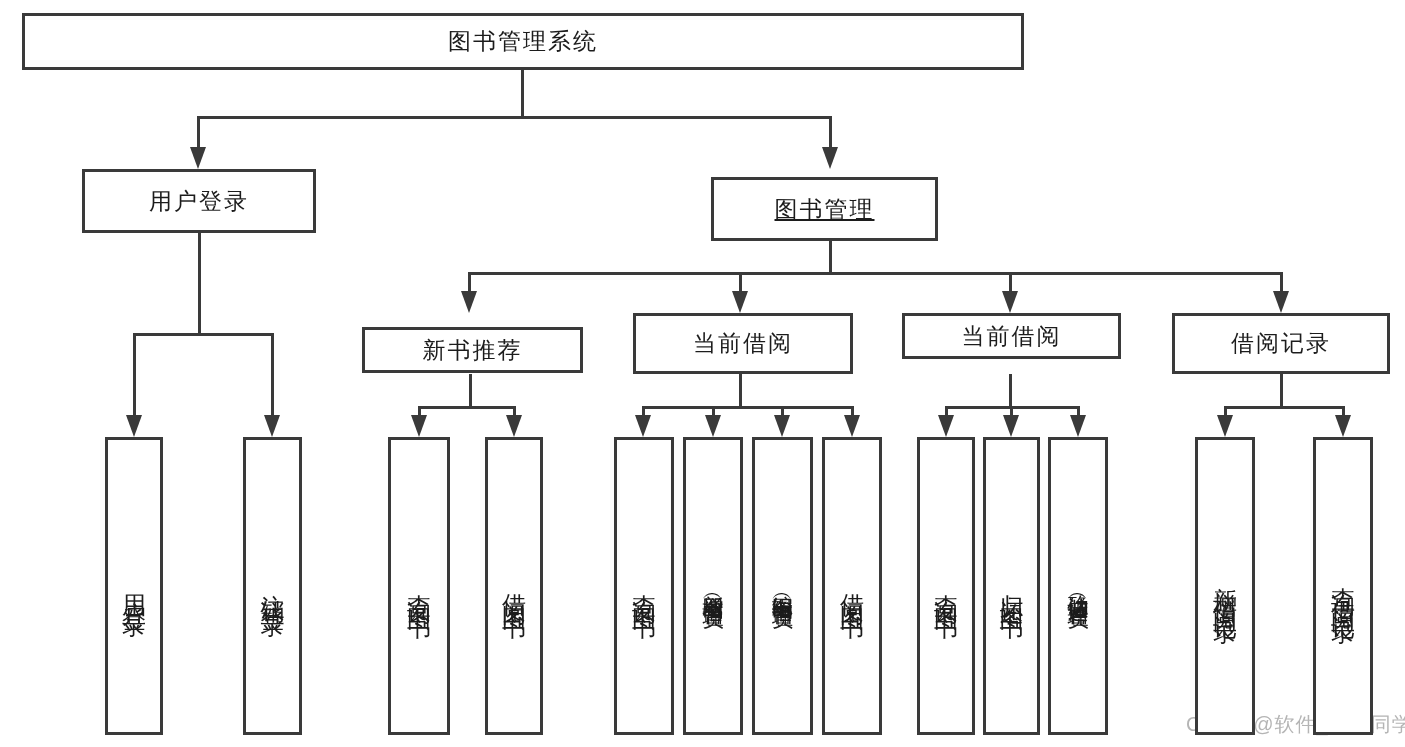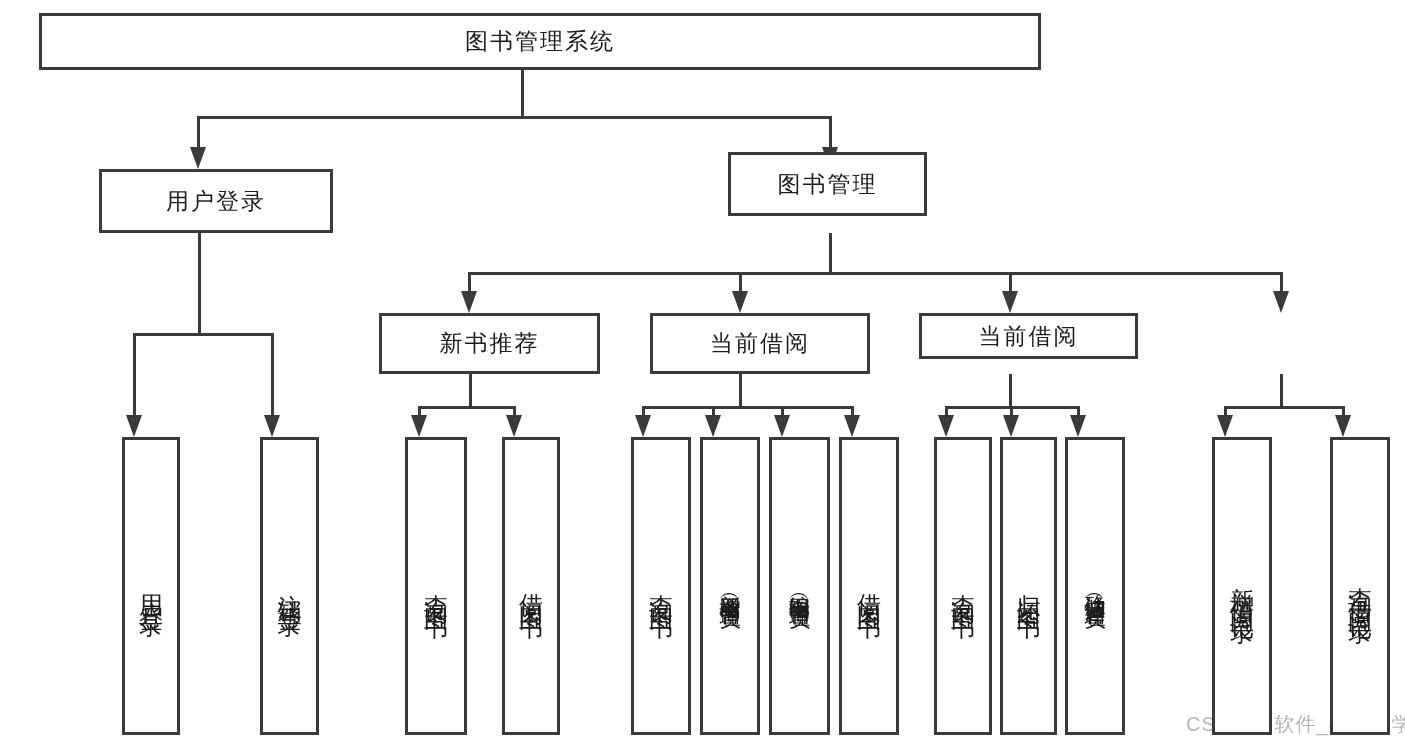--- a/index.html
+++ b/index.html
@@ -12,21 +12,21 @@
   html,body{margin:0;padding:0;}
   body{
     width:1405px;height:747px;overflow:hidden;background:var(--bg);
     font-family:"Liberation Sans","DejaVu Sans",sans-serif;
   }
   .canvas{position:relative;width:1405px;height:747px;background:var(--bg);}
   .box{
     position:absolute;box-sizing:border-box;background:var(--box-bg);
     border:3px solid var(--line);color:var(--text);
     display:flex;align-items:center;justify-content:center;
-    text-align:right;white-space:nowrap;margin-left:17px;
+    text-align:right;white-space:nowrap;
   }
   .box.h{font-size:23px;letter-spacing:2px;}
   .box.v{writing-mode:vertical-rl;font-size:24px;letter-spacing:7px;padding-top:6px;}
   .box.vs{writing-mode:vertical-rl;font-size:21px;letter-spacing:2px;padding-top:2px;}
   .vline,.hline{position:absolute;background:var(--line);}
   .arrow{
     position:absolute;width:0;height:0;
     border-left:8px solid transparent;border-right:8px solid transparent;
     border-top:22px solid var(--line);
   }
@@ -87,24 +87,25 @@
     <div class="arrow" style="left: 705px; top: 415px;"></div>
     <div class="arrow" style="left: 774px; top: 415px;"></div>
     <div class="arrow" style="left: 844px; top: 415px;"></div>
     <div class="arrow" style="left: 938px; top: 415px;"></div>
     <div class="arrow" style="left: 1003px; top: 415px;"></div>
     <div class="arrow" style="left: 1070px; top: 415px;"></div>
     <div class="arrow" style="left: 1217px; top: 415px;"></div>
     <div class="arrow" style="left: 1335px; top: 415px;"></div>
     <div class="box h" style="left: 22px; top: 13px; width: 1002px; height: 57px;">图书管理系统</div>
     <div class="box h" style="left: 82px; top: 169px; width: 234px; height: 64px;">用户登录</div>
-    <div class="box h" style="left: 711px; top: 152px; width: 199px; height: 64px;">图书管理</div>
-    <div class="box h" style="left: 362px; top: 313px; width: 221px; height: 61px;">新书推荐</div>
+    <div class="box h" style="left: 711px; top: 177px; width: 227px; height: 64px; text-decoration: underline;">图书管理</div>
+    <div class="box h" style="left: 362px; top: 327px; width: 221px; height: 46px;">新书推荐</div>
     <div class="box h" style="left: 633px; top: 313px; width: 220px; height: 61px;">当前借阅</div>
     <div class="box h" style="left: 902px; top: 313px; width: 219px; height: 46px;">当前借阅</div>
+    <div class="box h" style="left: 1172px; top: 313px; width: 218px; height: 61px;">借阅记录</div>
     <div class="box v" style="left: 105px; top: 437px; width: 58px; height: 298px;">用户登录</div>
     <div class="box v" style="left: 243px; top: 437px; width: 59px; height: 298px;">注销登录</div>
     <div class="box v" style="left: 388px; top: 437px; width: 62px; height: 298px;">查询图书</div>
     <div class="box v" style="left: 485px; top: 437px; width: 58px; height: 298px;">借阅图书</div>
     <div class="box v" style="left: 614px; top: 437px; width: 60px; height: 298px;">查询图书</div>
     <div class="box vs" style="left: 683px; top: 437px; width: 60px; height: 298px;">新增图书（管理员）</div>
     <div class="box vs" style="left: 752px; top: 437px; width: 61px; height: 298px;">编辑图书（管理员）</div>
     <div class="box v" style="left: 822px; top: 437px; width: 60px; height: 298px;">借阅图书</div>
     <div class="box v" style="left: 917px; top: 437px; width: 58px; height: 298px;">查询图书</div>
     <div class="box v" style="left: 983px; top: 437px; width: 57px; height: 298px;">归还图书</div>

